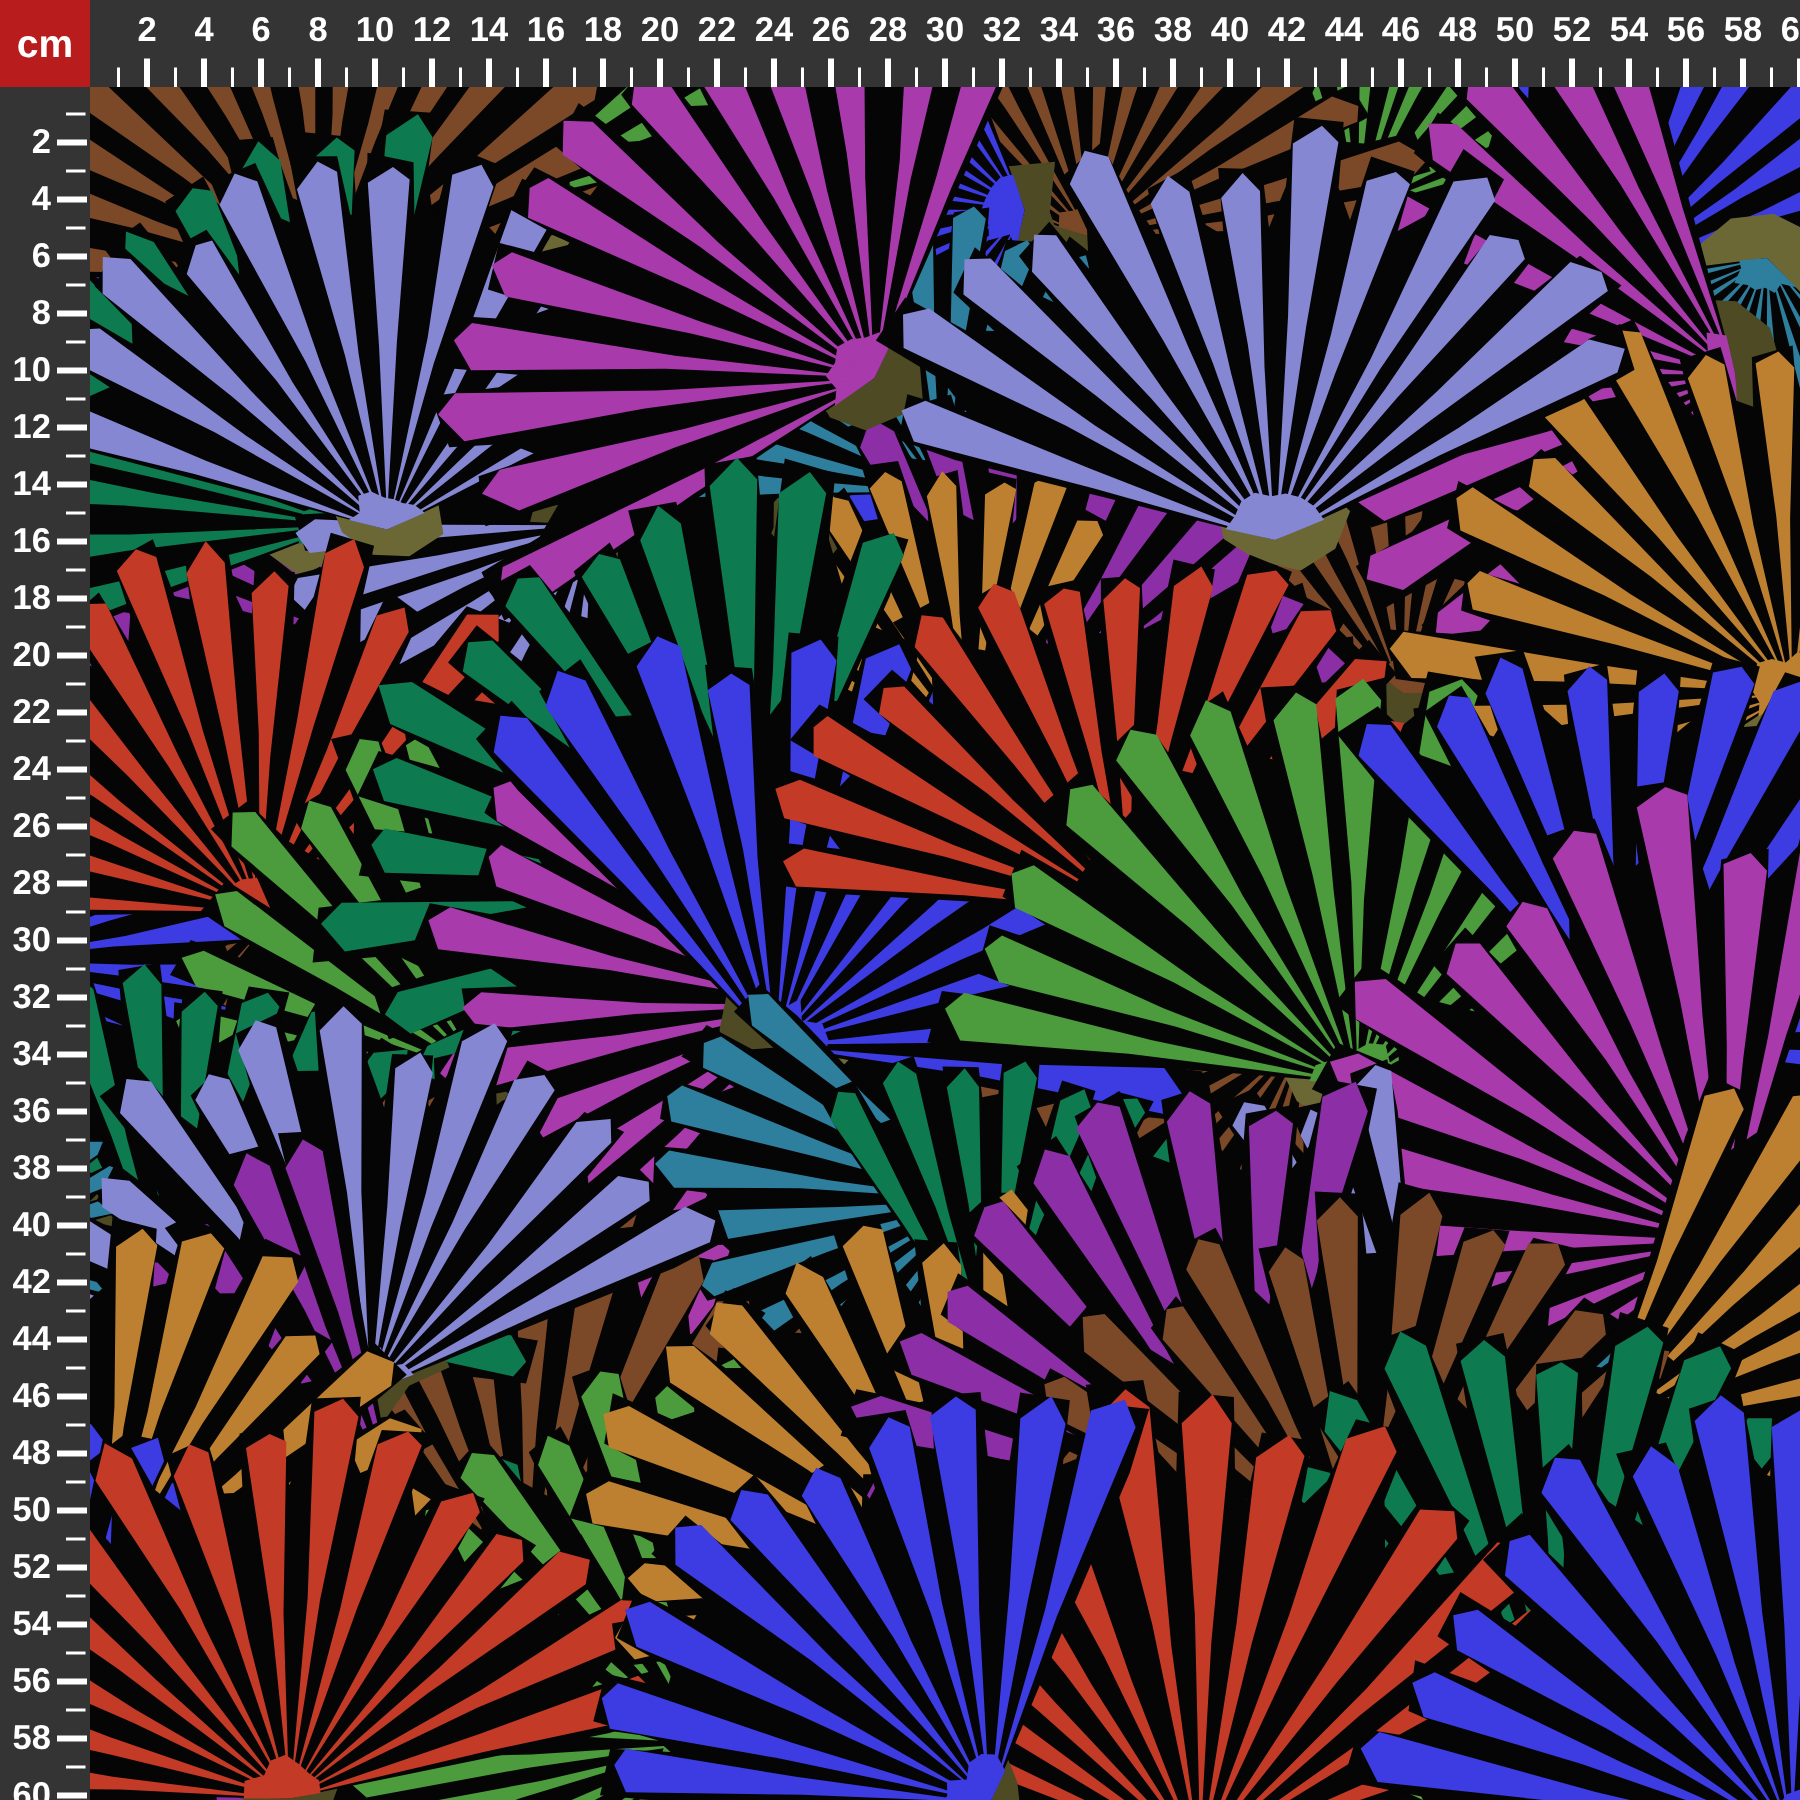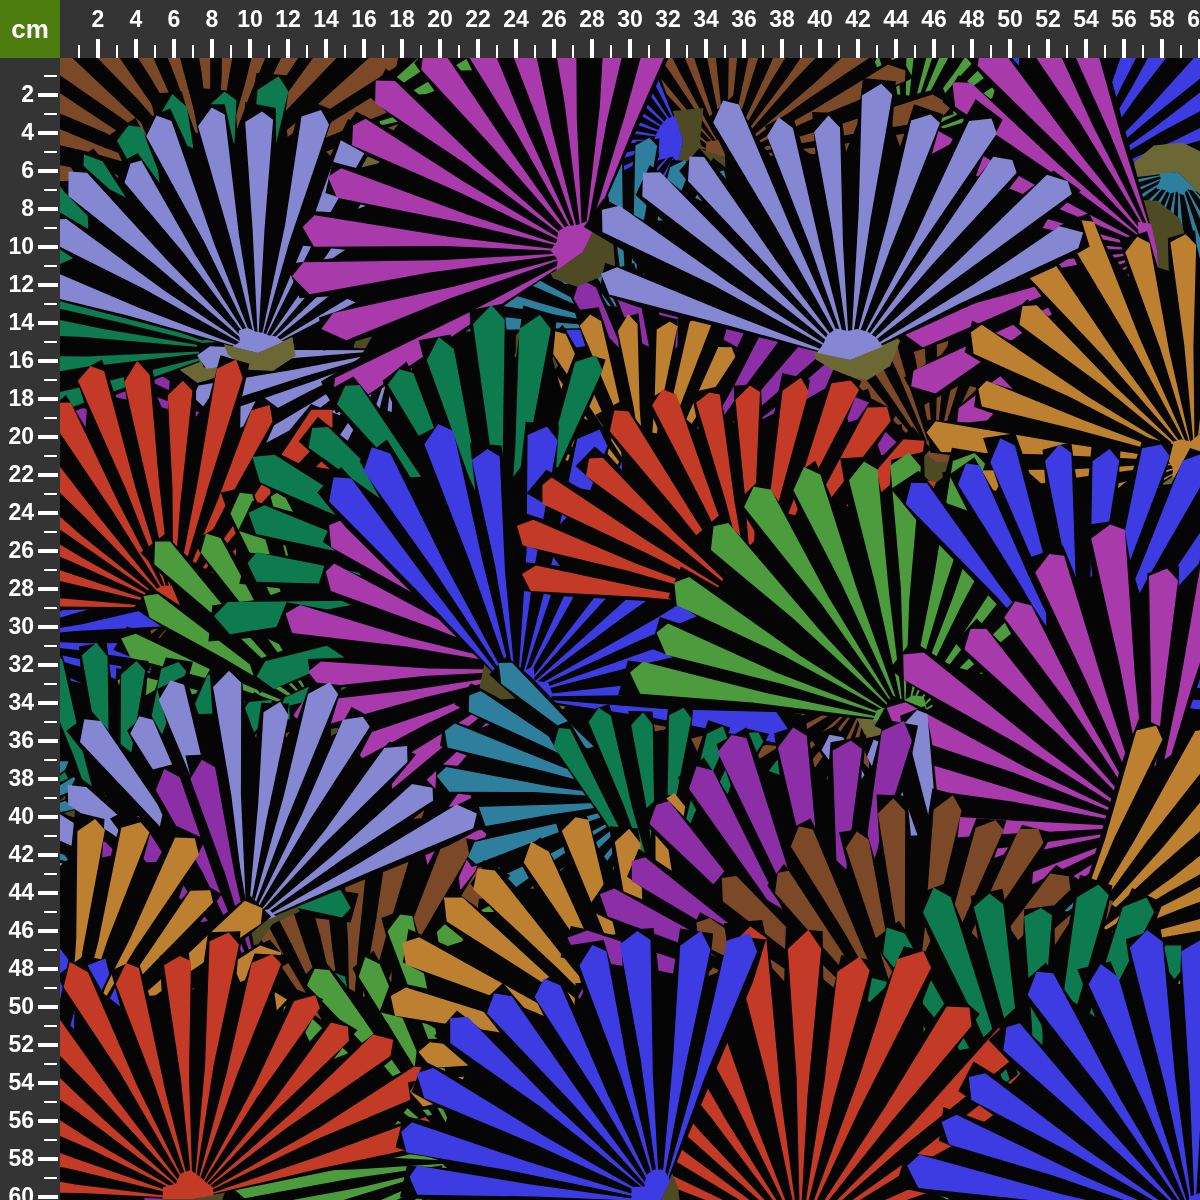--- a/index.html
+++ b/index.html
@@ -195,21 +195,21 @@
       <div class="tick" style="left: 44px; top: 1043px; width: 13px; height: 2px; background: rgb(255, 255, 255);"></div>
       <div class="tick" style="left: 38px; top: 1061px; width: 20px; height: 4px; background: rgb(255, 255, 255);"></div>
       <div class="num" style="right: 26px; top: 1051px; color: rgb(255, 255, 255);">56</div>
       <div class="tick" style="left: 44px; top: 1081px; width: 13px; height: 2px; background: rgb(255, 255, 255);"></div>
       <div class="tick" style="left: 38px; top: 1099px; width: 20px; height: 4px; background: rgb(255, 255, 255);"></div>
       <div class="num" style="right: 26px; top: 1089px; color: rgb(255, 255, 255);">58</div>
       <div class="tick" style="left: 44px; top: 1119px; width: 13px; height: 2px; background: rgb(255, 255, 255);"></div>
       <div class="tick" style="left: 38px; top: 1137px; width: 20px; height: 4px; background: rgb(255, 255, 255);"></div>
       <div class="num" style="right: 26px; top: 1127px; color: rgb(255, 255, 255);">60</div>
     </div>
-  <div id="corner-box" style="background: #4d7c0f;">
+  <div id="corner-box" style="background: #b91c1c;">
     <span style="color: rgb(255, 255, 255);">cm</span>
   </div>
   <svg id="fabric" viewBox="60 58 1140 1142" preserveAspectRatio="none">
       <rect x="60" y="58" width="1140" height="1142" fill="#050505"></rect>
       <path d="M408.1 176.7L388.9 190.1L378.6 222.8L351.0 207.6L327.2 196.9L327.0 165.5L321.3 142.3L347.8 121.5L371.1 114.0L401.5 142.7Z" fill="#6B6836"></path>
       <path d="M574.1 348.0L587.2 376.1L559.4 389.1L534.8 377.4L505.4 376.2L515.7 351.9L515.9 334.9L531.1 318.4L558.9 314.7L574.7 323.3Z" fill="#4E4A23"></path>
       <path d="M1189.3 346.0L1169.9 369.0L1151.1 394.1L1126.0 383.6L1091.3 386.6L1084.6 338.9L1104.7 311.3L1131.1 311.5L1158.9 302.7L1185.1 306.0Z" fill="#6B6836"></path>
       <path d="M1014.2 254.0L1014.9 274.6L1001.7 305.0L971.0 302.2L949.8 277.8L937.0 258.9L936.2 227.9L975.1 221.0L1004.1 201.5L1013.3 237.3Z" fill="#6B6836"></path>
       <path d="M333.3 546.2L341.4 571.3L315.1 589.8L284.1 586.9L274.4 571.0L274.8 545.8L268.8 527.9L285.1 514.8L310.9 515.4L324.5 524.8Z" fill="#4E4A23"></path>
       <path d="M120.5 509.5L104.0 527.5L93.7 540.1L70.3 543.0L40.8 525.4L42.5 510.0L58.8 493.2L70.2 477.3L85.1 475.3L108.1 483.9Z" fill="#6B6836"></path>

